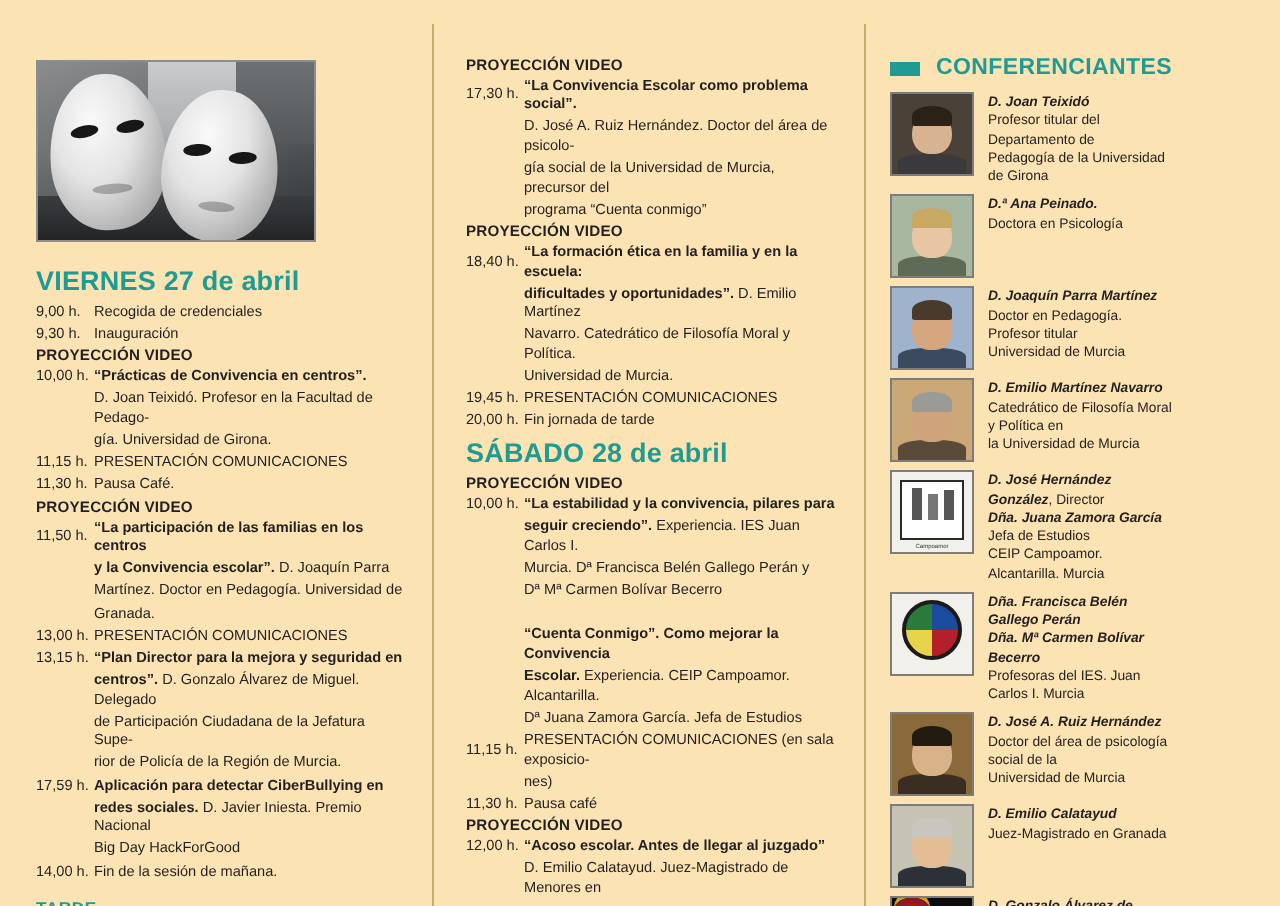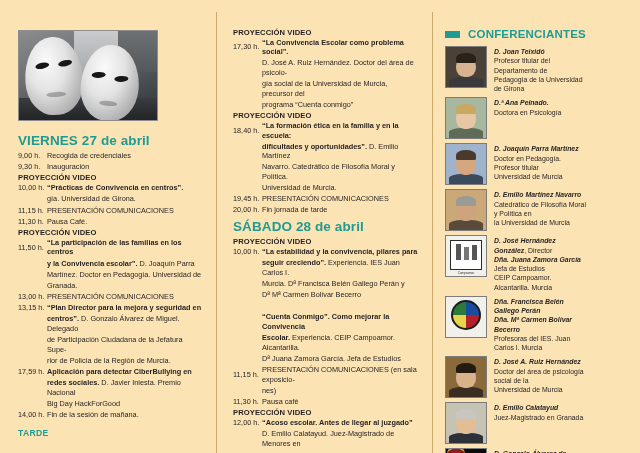--- a/index.html
+++ b/index.html
@@ -225,20 +225,24 @@
           <div class="time">9,30 h.</div>
           <div class="txt">Inauguración</div>
         </div>
         <div class="section-label">PROYECCIÓN VIDEO</div>
         <div class="row">
           <div class="time">10,00 h.</div>
           <div class="txt"><span class="b">“Prácticas de Convivencia en centros”.</span></div>
         </div>
         <div class="row cont">
           <div class="time">10,00 h.</div>
+          <div class="txt">D. Joan Teixidó. Profesor en la Facultad de Pedago-</div>
+        </div>
+        <div class="row cont">
+          <div class="time">10,00 h.</div>
           <div class="txt">gía. Universidad de Girona.</div>
         </div>
         <div class="row">
           <div class="time">11,15 h.</div>
           <div class="txt">PRESENTACIÓN COMUNICACIONES</div>
         </div>
         <div class="row">
           <div class="time">11,30 h.</div>
           <div class="txt">Pausa Café.</div>
         </div>

